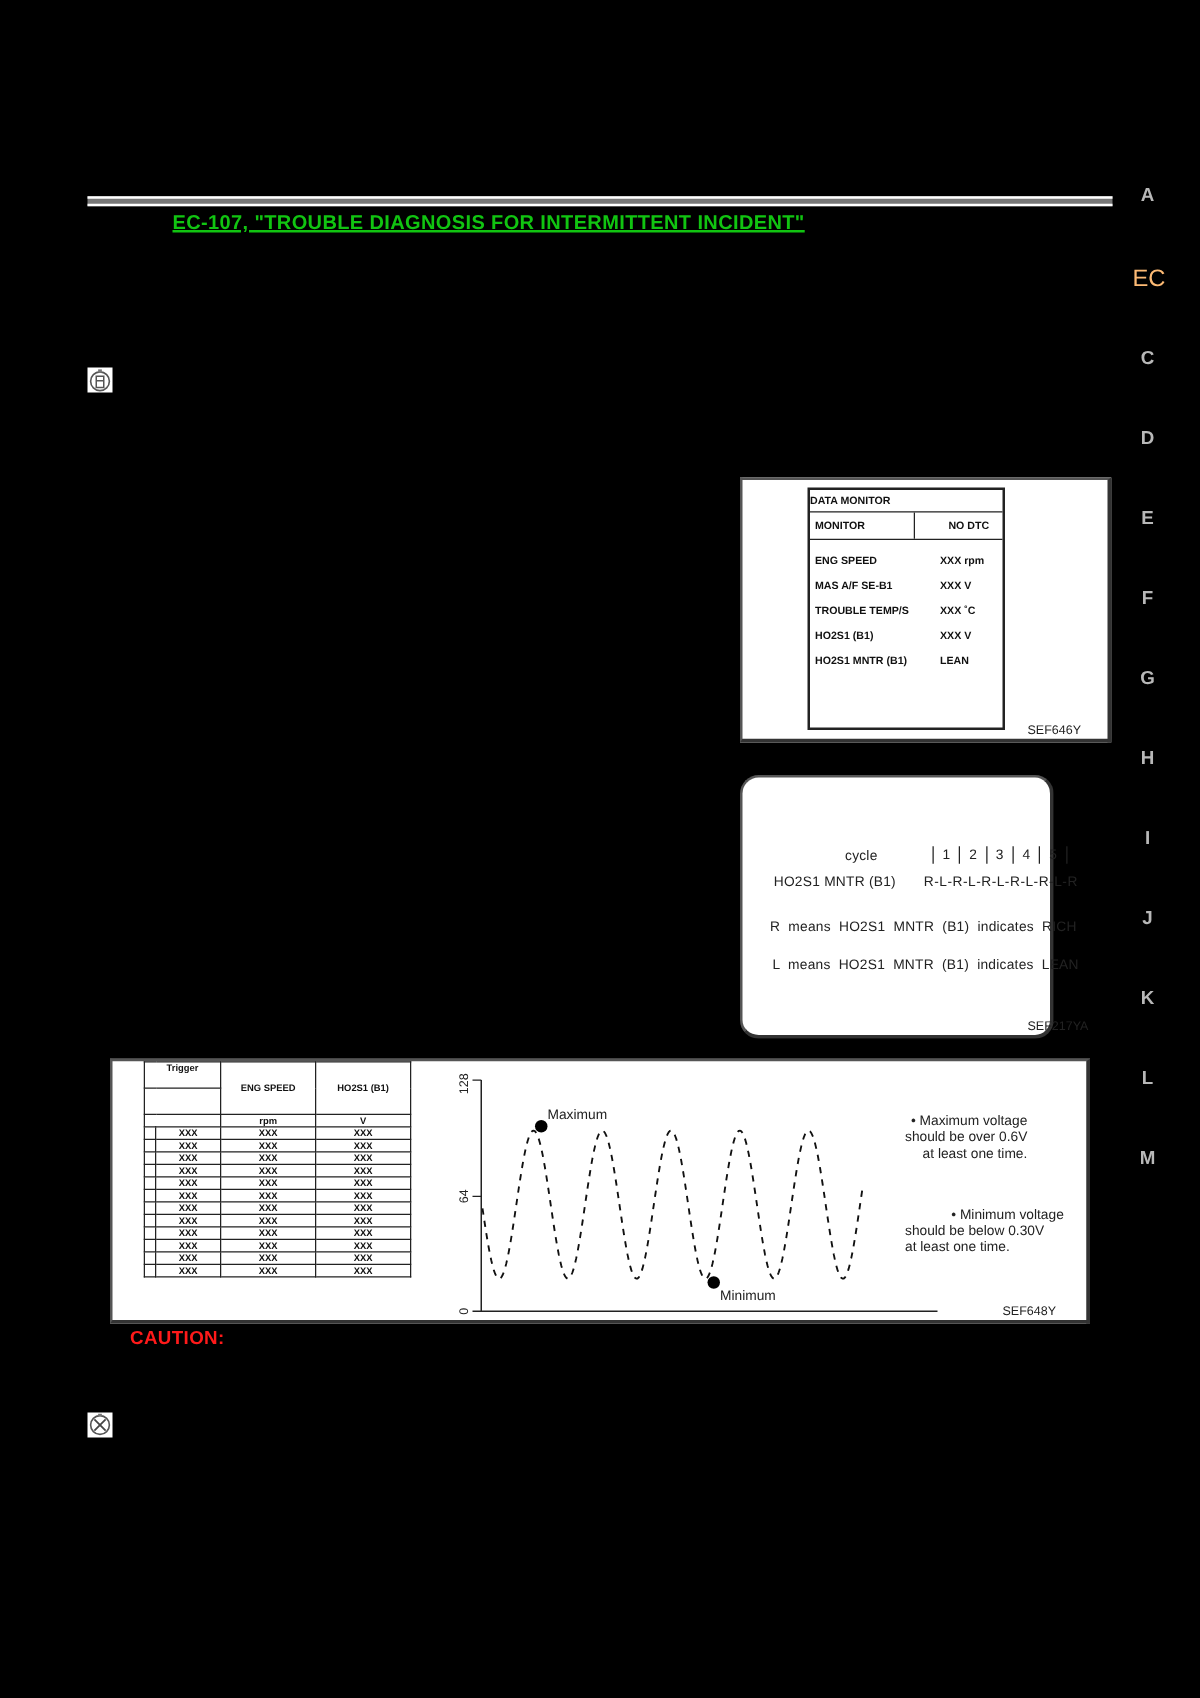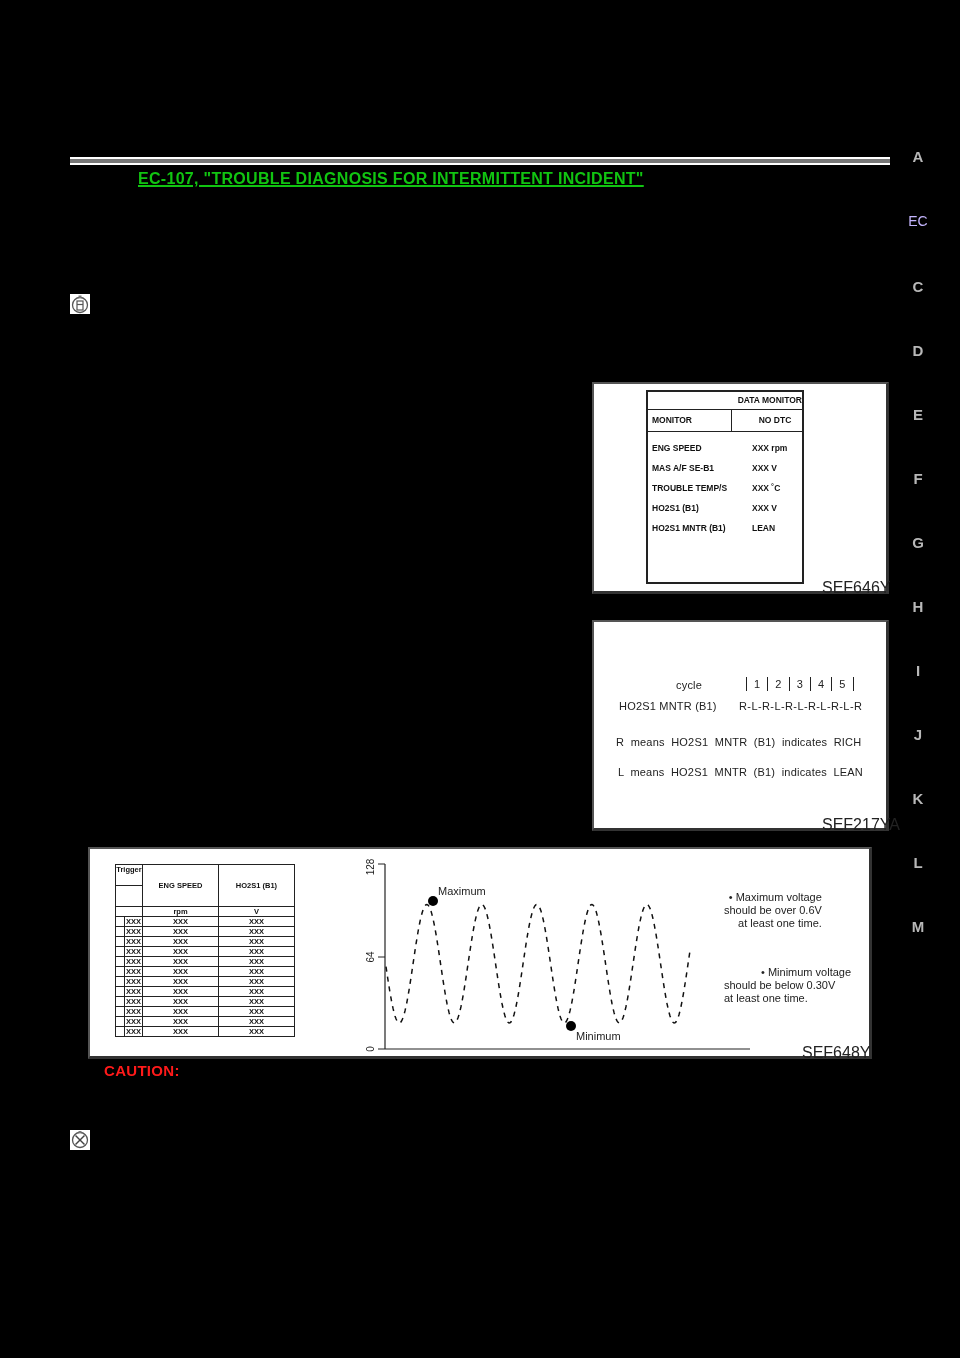--- a/index.html
+++ b/index.html
@@ -9,29 +9,29 @@
     }
     .abs { position: absolute; }
     .rule { left: 70px; width: 820px; height: 8px; top: 157px;
       border-top: 2px solid #fff; border-bottom: 2px solid #fff; box-sizing: border-box;
       background: #777; }
     .link-title { left: 138px; top: 170px; color: #11c411; font-weight: bold;
       font-size: 16px; letter-spacing: 0.3px; text-decoration: underline; text-decoration-thickness: 2px;
       white-space: nowrap; filter: blur(0.35px); }
     .side-tab { left: 906px; width: 24px; text-align: center; color: #b8b8b8;
       font-weight: bold; font-size: 15px; }
-    .side-tab.ec { font-weight: normal; color: #c4b5fd; font-size: 14px; }
+    .side-tab.ec { font-weight: normal; color: #fdba74; font-size: 19px; }
     .icon-box { width: 20px; height: 20px; background: #fff; }
     .panel { background: #fff; border: 2px solid #555; box-sizing: border-box;
       border-right: 3px solid #333; border-bottom: 3px solid #333; }
-    .fig-id { font-size: 16px; color: #222; }
+    .fig-id { font-size: 10px; color: #222; }
     
     .dm { left: 52px; top: 6px; width: 158px; height: 194px; border: 2px solid #222;
       box-sizing: border-box; font-size: 8.5px; font-weight: bold; color: #111; }
-    .dm-title { height: 17px; border-bottom: 1.5px solid #222; text-align: right; line-height: 17px; }
+    .dm-title { height: 17px; border-bottom: 1.5px solid #222; text-align: left; line-height: 17px; }
     .dm-head { height: 21px; border-bottom: 1.5px solid #222; display: flex; gap: 16px; }
     .dm-head .c1 { flex: 1; line-height: 21px; padding-left: 4px; border-right: 1.5px solid #222; }
     .dm-head .c2 { width: 54px; line-height: 21px; text-align: center; }
     .dm-row { display: flex; height: 20px; line-height: 20px; padding-left: 4px; }
     .dm-row .n { width: 100px; white-space: nowrap; }
     .dm-row .v { white-space: nowrap; }
     
     .cyc { font-size: 11px; color: #222; white-space: nowrap; letter-spacing: 0.2px; }
     
     .ff { border-collapse: collapse; font-size: 7.5px; font-weight: bold; color: #111; }
@@ -99,21 +99,21 @@
         </div>
         <div class="dm-row">
           <span class="n">HO2S1 MNTR (B1)</span>
           <span class="v">LEAN</span>
         </div>
       </div>
   </div>
   <div class="abs fig-id" style="left:228px; top:195px;">SEF646Y</div>
 </div>
 
-<div class="abs panel" style="left:592px; top:620px; width:297px; height:211px;">
+<div class="abs panel" style="left:592px; top:620px; width:251px; height:211px;border-radius:15px;">
   <div class="abs cyc" style="left:82px; top:57px;">cycle</div>
   <div class="abs cyc" style="left:145px; top:55px; display:flex; align-items:center;" id="cycle-nums">
       <span style="display:inline-block;width:1px;height:14px;background:#222;margin:0 7px;"></span>
       <span>1</span>
       <span style="display:inline-block;width:1px;height:14px;background:#222;margin:0 7px;"></span>
       <span>2</span>
       <span style="display:inline-block;width:1px;height:14px;background:#222;margin:0 7px;"></span>
       <span>3</span>
       <span style="display:inline-block;width:1px;height:14px;background:#222;margin:0 7px;"></span>
       <span>4</span>
@@ -122,21 +122,21 @@
       <span style="display:inline-block;width:1px;height:14px;background:#222;margin:0 7px;"></span>
     </div>
   <div class="abs cyc" style="left:25px; top:78px;">HO2S1  MNTR  (B1)</div>
   <div class="abs cyc" style="left:145px; top:78px; letter-spacing:0.4px;">R-L-R-L-R-L-R-L-R-L-R</div>
   <div class="abs cyc" style="left:22px; top:114px; white-space:pre;">R  means  HO2S1  MNTR  (B1)  indicates  RICH</div>
   <div class="abs cyc" style="left:24px; top:144px; white-space:pre;">L  means  HO2S1  MNTR  (B1)  indicates  LEAN</div>
   <div class="abs fig-id" style="left:228px; top:194px;">SEF217YA</div>
 </div>
 
 <div class="abs panel" style="left:88px; top:847px; width:784px; height:212px;">
-  <table class="ff abs" style="left:25px; top:15px; width:180px;">
+  <table class="ff abs" style="left:25px; top:0; width:214px;">
     <thead>
       <tr>
         <th colspan="2" style="height:20px; vertical-align:top; width:52px;">Trigger</th>
         <th rowspan="2" style="width:75px;">ENG SPEED</th>
         <th rowspan="2" style="width:75px;">HO2S1 (B1)</th>
       </tr>
       <tr>
           <th colspan="2" style="height:20px;"></th>
         </tr>
       <tr>

